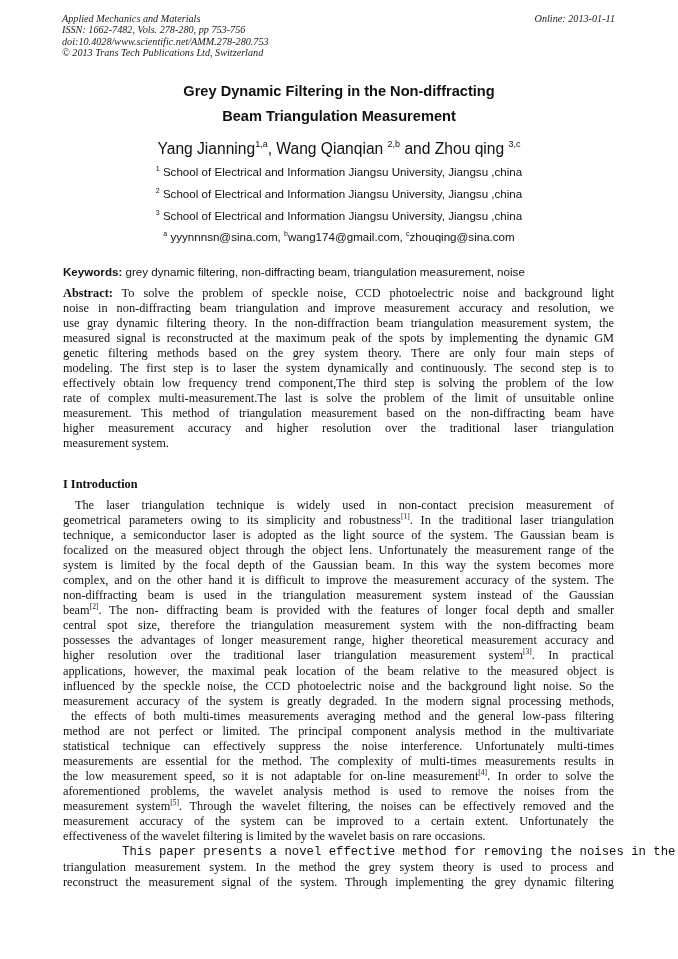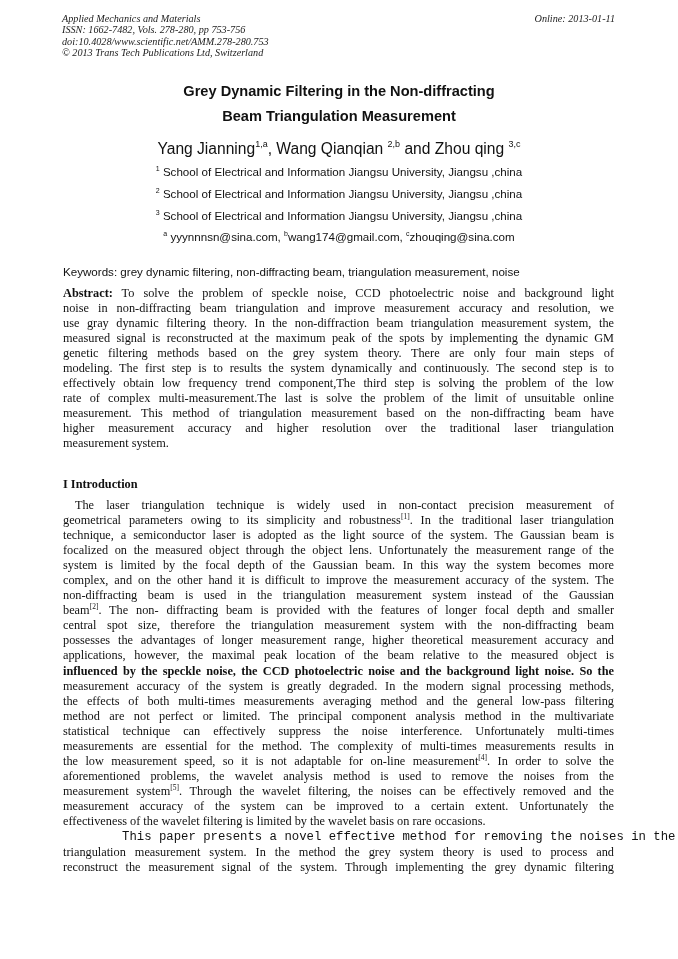--- a/index.html
+++ b/index.html
@@ -6,21 +6,21 @@
     body { width: 678px; height: 959px; position: relative; overflow: hidden; color: #111; }
     .page { position: absolute; left: 0; top: 0; width: 678px; height: 959px; }
     .hdr { position: absolute; left: 62px; top: 13px; font-family: "Liberation Serif", serif; font-style: italic; font-size: 10.2px; line-height: 11.3px; color: #222; }
     .hdr-right { position: absolute; right: 63px; top: 13px; font-family: "Liberation Serif", serif; font-style: italic; font-size: 10.2px; color: #222; text-align: center; }
     .title { position: absolute; left: 0; width: 678px; text-align: center; font-family: "Liberation Sans", sans-serif; font-weight: bold; font-size: 14.6px; color: #111; }
     .authors { position: absolute; left: 0; width: 678px; top: 140px; text-align: center; font-family: "Liberation Sans", sans-serif; font-size: 15.6px; color: #111; }
     .authors sup { font-size: 9px; vertical-align: 7px; line-height: 0; }
     .affil { position: absolute; left: 0; width: 678px; text-align: center; font-family: "Liberation Sans", sans-serif; font-size: 11.6px; color: #111; }
     .affil sup { font-size: 7px; vertical-align: 5px; line-height: 0; }
     .keywords { position: absolute; left: 63px; top: 265px; font-family: "Liberation Sans", sans-serif; font-size: 11.6px; color: #111; }
-    .keywords b { font-weight: normal; margin-top: 24px; }
+    .keywords b { font-weight: bold; margin-top: 24px; }
     .para { position: absolute; left: 63px; width: 551px; font-family: "Liberation Serif", serif; font-size: 12.3px; line-height: 15.05px; text-align: justify; color: #111; }
     .para sup { font-size: 7.5px; vertical-align: 5px; line-height: 0; }
     .abstract b { font-weight: bold; }
     .section { position: absolute; left: 63px; top: 477px; font-family: "Liberation Serif", serif; font-weight: bold; font-size: 12.3px; color: #111; }
     .line { display: block; white-space: nowrap; text-align: justify; text-align-last: justify; }
     .line.last { text-align-last: left; }
   </style>
 </head>
 <body>
 
@@ -47,45 +47,46 @@
   <div class="affil" style="top:230px;"><sup>a</sup><span> yyynnnsn@sina.com, </span><sup>b</sup><span>wang174@gmail.com, </span><sup>c</sup><span>zhouqing@sina.com</span></div>
 
   <div class="keywords"><b>Keywords:</b><span> grey dynamic filtering, non-diffracting beam, triangulation measurement, noise</span></div>
 
   <div class="para abstract" style="top:286px;">
     <span class="line"><b>Abstract:</b><span> To solve the problem of speckle noise, CCD photoelectric noise and background light</span></span>
     <span class="line">noise in non-diffracting beam triangulation and improve measurement accuracy and resolution, we</span>
     <span class="line">use gray dynamic filtering theory. In the non-diffraction beam triangulation measurement system, the</span>
     <span class="line">measured signal is reconstructed at the maximum peak of the spots by implementing the dynamic GM</span>
     <span class="line">genetic filtering methods based on the grey system theory. There are only four main steps of</span>
-    <span class="line">modeling. The first step is to results the system dynamically and continuously. The second step is to</span>
+    <span class="line">modeling. The first step is to laser the system dynamically and continuously. The second step is to</span>
     <span class="line">effectively obtain low frequency trend component,The third step is solving the problem of the low</span>
     <span class="line">rate of complex multi-measurement.The last is solve the problem of the limit of unsuitable online</span>
     <span class="line">measurement. This method of triangulation measurement based on the non-diffracting beam have</span>
     <span class="line">higher measurement accuracy and higher resolution over the traditional laser triangulation</span>
     <span class="line last">measurement system.</span>
   </div>
 
   <div class="section">I  Introduction</div>
 
   <div class="para" style="top:498px;" id="intro-body">
       <span class="line"><span style="white-space: pre;"> The laser triangulation technique is widely used in non-contact precision measurement of</span></span>
       <span class="line"><span style="white-space: pre;">geometrical parameters owing to its simplicity and robustness</span><sup>[1]</sup><span>. In the traditional laser triangulation</span></span>
       <span class="line"><span style="white-space: pre;">technique, a semiconductor laser is adopted as the light source of the system. The Gaussian beam is</span></span>
       <span class="line"><span style="white-space: pre;">focalized on the measured object through the object lens. Unfortunately the measurement range of the</span></span>
       <span class="line"><span style="white-space: pre;">system is limited by the focal depth of the Gaussian beam. In this way the system becomes more</span></span>
       <span class="line"><span style="white-space: pre;">complex, and on the other hand it is difficult to improve the measurement accuracy of the system. The</span></span>
       <span class="line"><span style="white-space: pre;">non-diffracting beam is used in the triangulation measurement system instead of the Gaussian</span></span>
       <span class="line"><span style="white-space: pre;">beam</span><sup>[2]</sup><span>. The non- diffracting beam is provided with the features of longer focal depth and smaller</span></span>
       <span class="line"><span style="white-space: pre;">central spot size, therefore the triangulation measurement system with the non-diffracting beam</span></span>
       <span class="line"><span style="white-space: pre;">possesses the advantages of longer measurement range, higher theoretical measurement accuracy and</span></span>
+      <span class="line"><span style="white-space: pre;">higher resolution over the traditional laser triangulation measurement system</span><sup>[3]</sup><span>. In practical</span></span>
       <span class="line"><span style="white-space: pre;">applications, however, the maximal peak location of the beam relative to the measured object is</span></span>
-      <span class="line"><span style="white-space: pre; font-weight: bold;">influenced by the speckle noise, the CCD photoelectric noise and the background light noise. So the</span></span>
+      <span class="line"><span style="white-space: pre;">influenced by the speckle noise, the CCD photoelectric noise and the background light noise. So the</span></span>
       <span class="line"><span style="white-space: pre;">measurement accuracy of the system is greatly degraded. In the modern signal processing methods,</span></span>
-      <span class="line"><span style="white-space: pre;">the effects of both multi-times measurements averaging method and the general low-pass filtering</span></span>
+      <span class="line"><span style="white-space: pre; margin-left: 8px;">the effects of both multi-times measurements averaging method and the general low-pass filtering</span></span>
       <span class="line"><span style="white-space: pre;">method are not perfect or limited. The principal component analysis method in the multivariate</span></span>
       <span class="line"><span style="white-space: pre;">statistical technique can effectively suppress the noise interference. Unfortunately multi-times</span></span>
       <span class="line"><span style="white-space: pre;">measurements are essential for the method. The complexity of multi-times measurements results in</span></span>
       <span class="line"><span style="white-space: pre;">the low measurement speed, so it is not adaptable for on-line measurement</span><sup>[4]</sup><span>. In order to solve the</span></span>
       <span class="line"><span style="white-space: pre;">aforementioned problems, the wavelet analysis method is used to remove the noises from the</span></span>
       <span class="line"><span style="white-space: pre;">measurement system</span><sup>[5]</sup><span>. Through the wavelet filtering, the noises can be effectively removed and the</span></span>
       <span class="line"><span style="white-space: pre;">measurement accuracy of the system can be improved to a certain extent. Unfortunately the</span></span>
       <span class="line last"><span style="white-space: pre;">effectiveness of the wavelet filtering is limited by the wavelet basis on rare occasions.</span></span>
       <span class="line"><span style="white-space: pre; font-family: Liberation Mono, monospace;">        This paper presents a novel effective method for removing the noises in the non-diffracting beam</span></span>
       <span class="line"><span style="white-space: pre;">triangulation measurement system. In the method the grey system theory is used to process and</span></span>

